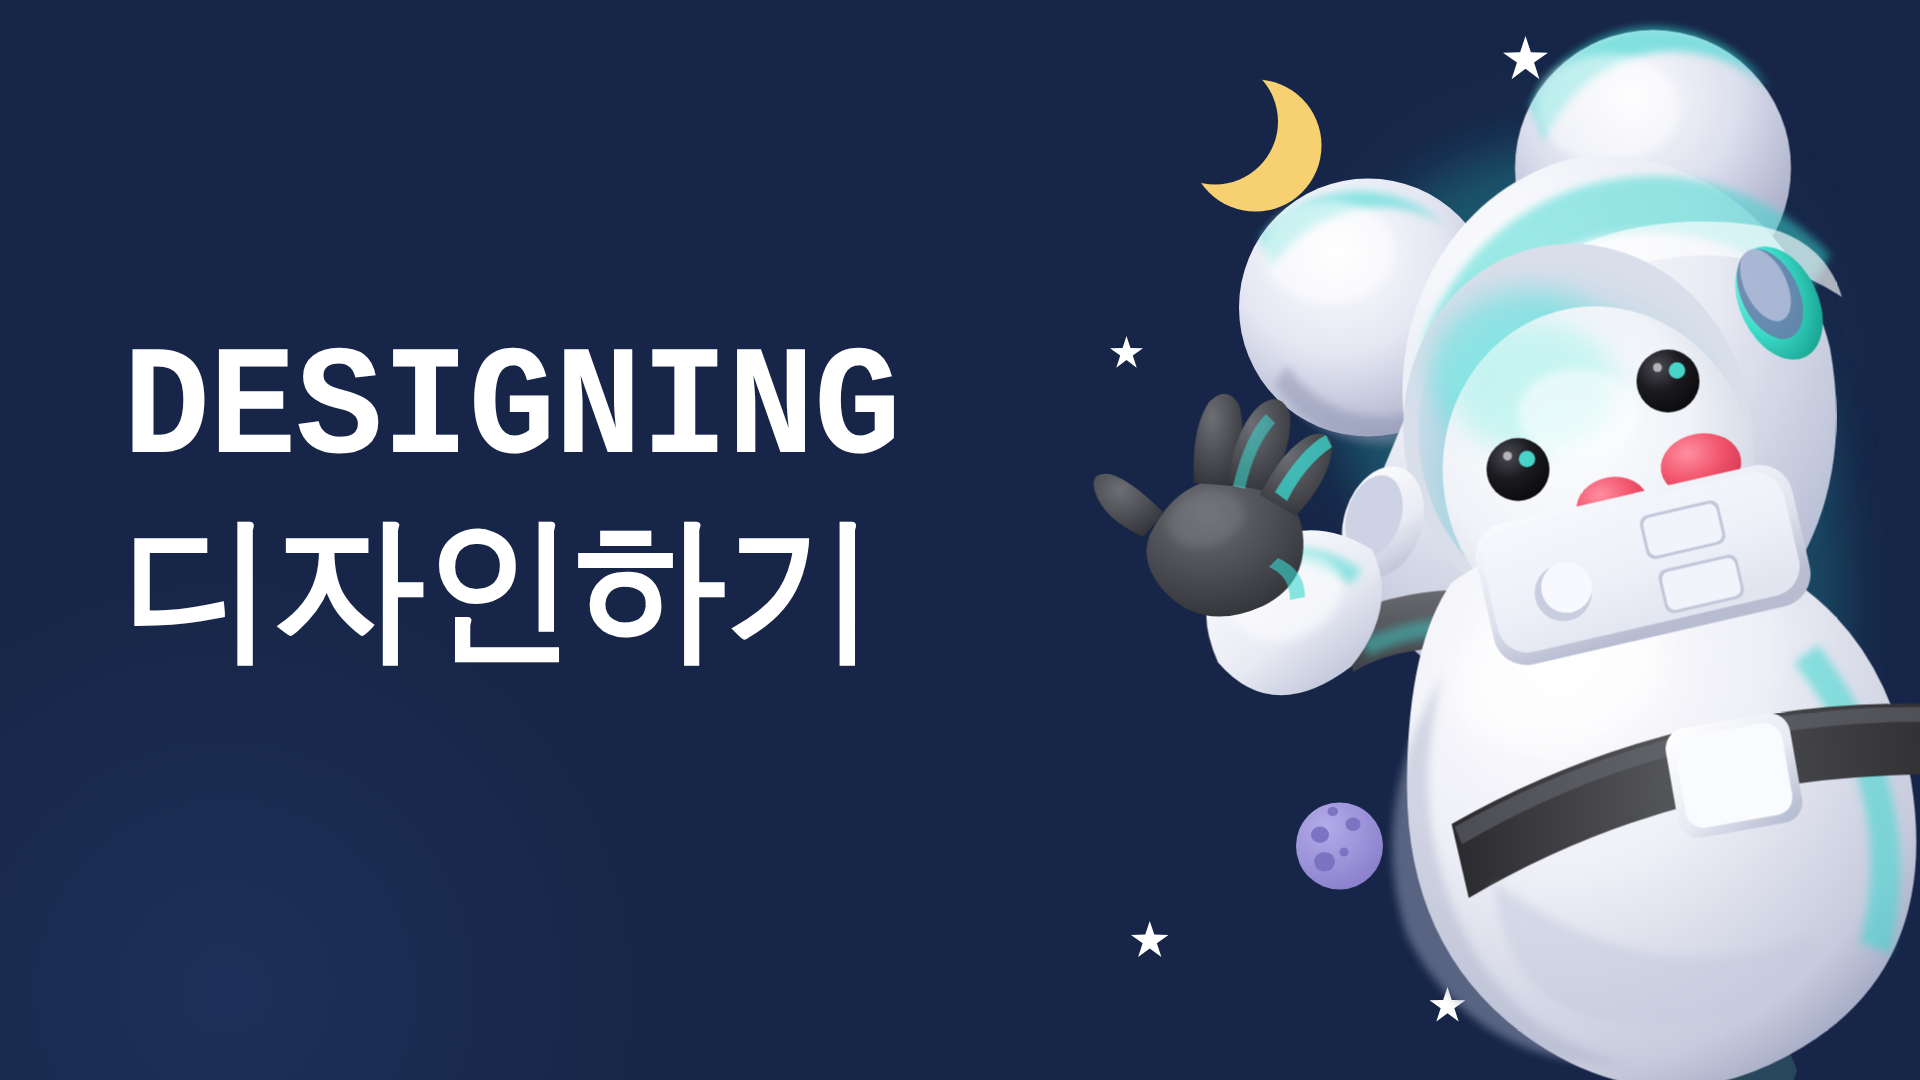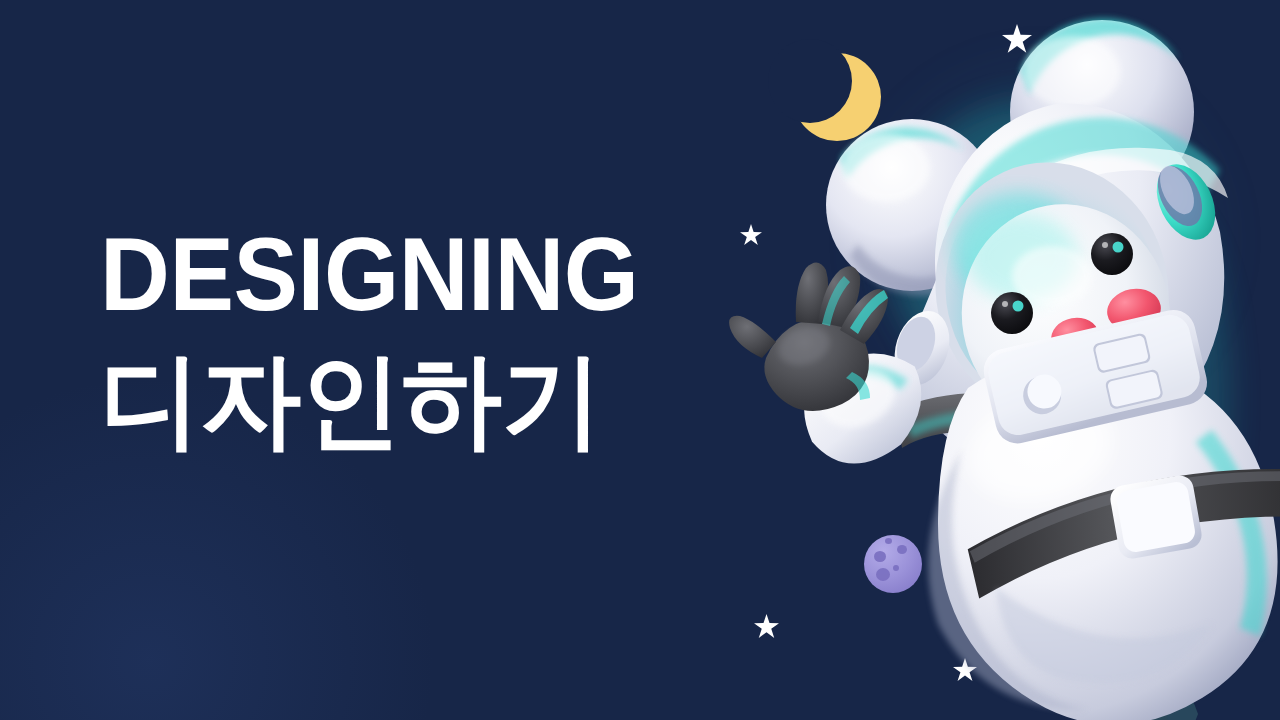--- a/index.html
+++ b/index.html
@@ -38,23 +38,24 @@
     left: -160px; top: 380px;
     width: 620px; height: 560px;
     background: radial-gradient(circle at 50% 50%,
                 rgba(42,66,120,0.35) 0%,
                 rgba(23,38,72,0) 68%);
   }
 
   
   .headline {
     position: absolute;
-    left: 100px;
+    left: 82px;
     top: 222px;
     width: 650px;
+    font-family: Liberation Mono, monospace;
   }
   .headline-line {
     color: #ffffff;
     font-weight: 700;
     letter-spacing: -0.5px;
     white-space: nowrap;
     line-height: 1.0;
   }
   .headline-line.en {
     font-size: 104px;

